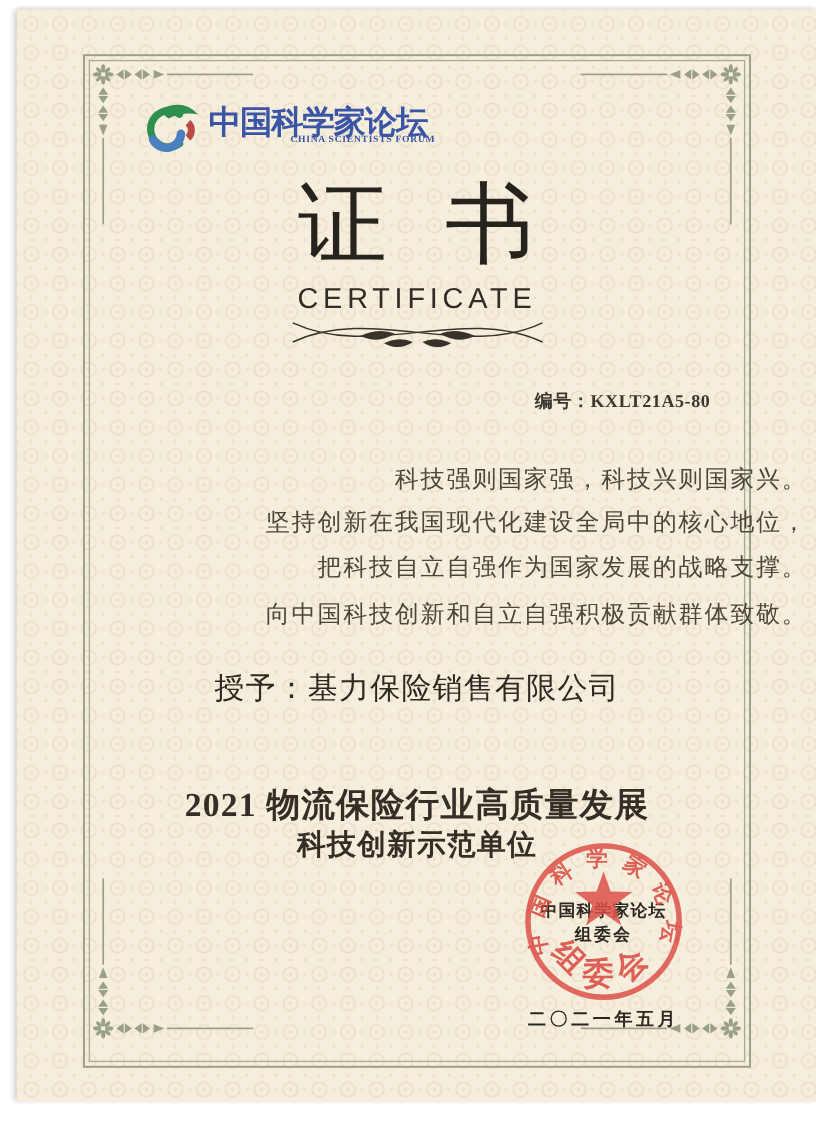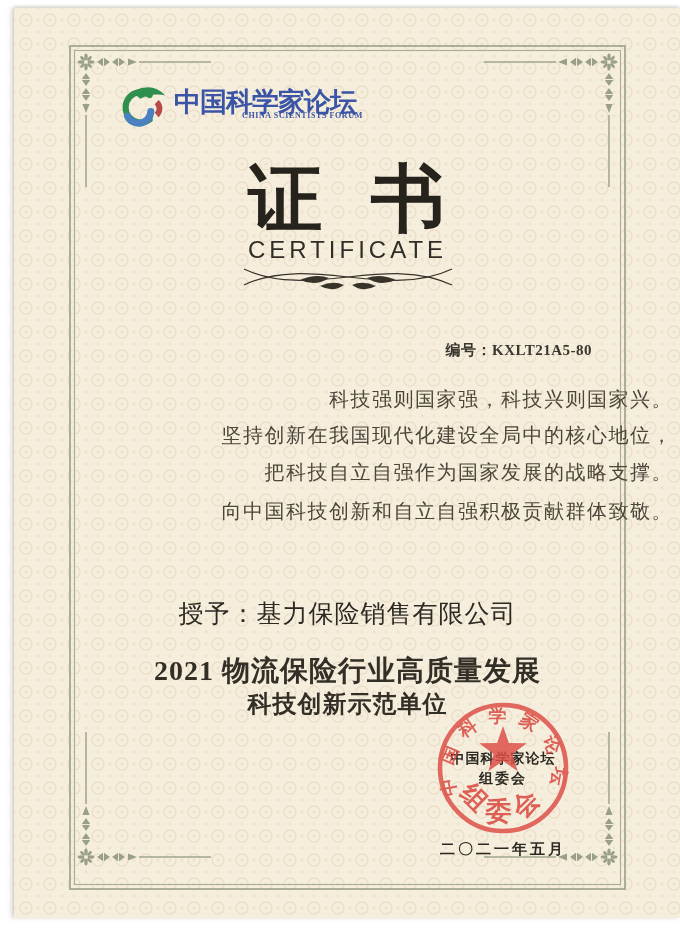--- a/index.html
+++ b/index.html
@@ -19,37 +19,37 @@
   .logo-title{
     left:160px;top:76px;font-size:27px;font-weight:bold;letter-spacing:-1px;
     font-family:"Liberation Sans","DejaVu Sans",sans-serif;color:#3b55a6;
   }
   .logo-sub{
     left:228px;top:103px;font-size:8px;letter-spacing:.6px;font-weight:bold;
     font-family:"Liberation Serif",serif;color:#3b55a6;
   }
   .center-col{left:0;width:667px;text-align:center;}
   .title-cn{
-    top:142px;font-size:74px;font-weight:bold;color:#26231c;
+    top:130px;font-size:74px;font-weight:normal;color:#26231c;
     word-spacing:26px;letter-spacing:2px;
   }
   .title-en{
     top:228px;font-size:24px;letter-spacing:4px;color:#2f2d26;
     font-family:"Liberation Sans","DejaVu Sans",sans-serif;
   }
   .serial{
-    right:88px;top:317px;font-size:15px;font-weight:bold;color:#3a372f;letter-spacing:.5px;margin-top:16px;
+    right:88px;top:317px;font-size:15px;font-weight:bold;color:#3a372f;letter-spacing:.5px;
   }
   .body-line{
     left:8px;width:651px;text-align:right;color:#4b463a;font-size:20px;letter-spacing:1.5px;
   }
   .bl0{top:378px}.bl1{top:414px}.bl2{top:451px}.bl3{top:490px}
   .recipient{
     left:8px;width:651px;text-align:center;top:549px;
-    font-size:25px;color:#2c2922;letter-spacing:1px;margin-top:40px;
+    font-size:25px;color:#2c2922;letter-spacing:1px;
   }
   .award1,.award2{
     left:8px;width:651px;text-align:center;font-weight:bold;color:#332f27;letter-spacing:1px;margin-top:43px;
   }
   .award1{top:601px;font-size:28px;}
   .award2{top:637px;font-size:24px;}
   .issuer-line{
     left:374px;width:230px;text-align:center;color:#2b2822;font-weight:600;
   }
   .il1{top:742px;font-size:14px;letter-spacing:1px;}

